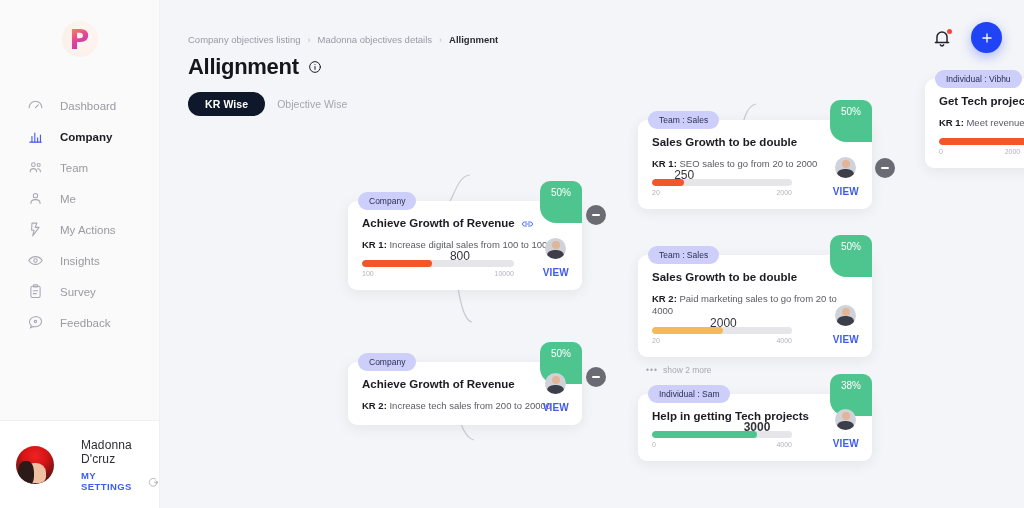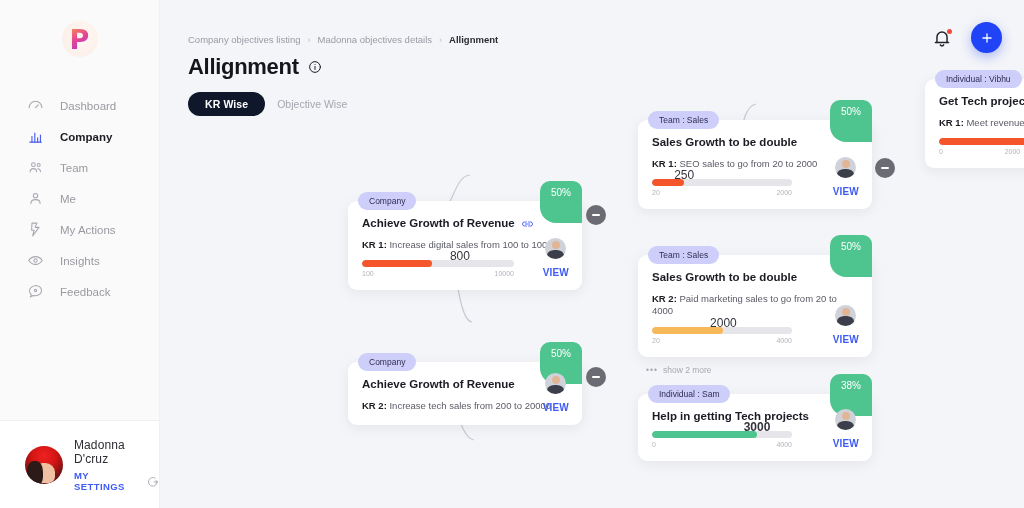--- a/index.html
+++ b/index.html
@@ -43,21 +43,21 @@
   }
   .nav-item .nav-ico { width: 17px; height: 17px; display: flex; align-items: center; justify-content: center; flex: 0 0 17px; }
   .nav-item .nav-ico svg { width: 17px; height: 17px; display: block; }
   .nav-item.active { color: #1b1b22; font-weight: bold; }
   .nav-item.active .nav-ico svg { stroke: #4a5bf5; fill: none; }
 
   .profile {
     position: absolute; bottom: 0; left: 0; right: 0;
     height: 88px; background: #ffffff;
     border-top: 1px solid #f0f0f0;
-    display: flex; align-items: center; padding-left: 25px; gap: 11px;
+    display: flex; align-items: center; padding-left: 16px; gap: 27px;
   }
   .avatar-lg {
     width: 38px; height: 38px; border-radius: 50%; flex: 0 0 38px;
     background: radial-gradient(circle at 50% 26%, #ef2222 0%, #d41414 36%, #8a1313 62%, #2a1418 100%);
     position: relative; overflow: hidden;
   }
   .avatar-lg::after {
     content:""; position:absolute; left: 22%; top: 46%; width: 56%; height: 54%;
     border-radius: 46% 46% 30% 30%; background: #f0c0a2;
   }
@@ -228,20 +228,30 @@
       <div class="nav-item">
         <span class="nav-ico">
           <svg viewBox="0 0 24 24" fill="none" stroke="#a8a8b2" stroke-width="1.5">
             <path d="M2.5 12s3.6-5.5 9.5-5.5S21.5 12 21.5 12 17.9 17.5 12 17.5 2.5 12 2.5 12z"></path>
             <circle cx="12" cy="12" r="2.4"></circle>
           </svg>
         </span>
         <span>Insights</span>
       </div>
 
+      <div class="nav-item">
+        <span class="nav-ico">
+          <svg viewBox="0 0 24 24" fill="none" stroke="#a8a8b2" stroke-width="1.5" stroke-linecap="round">
+            <rect x="5.5" y="4.5" width="13" height="16" rx="2"></rect>
+            <rect x="9" y="2.5" width="6" height="3.2" rx="1"></rect>
+            <path d="M9 11h6M9 15h4"></path>
+          </svg>
+        </span>
+        <span>Survey</span>
+      </div>
 
       <div class="nav-item">
         <span class="nav-ico">
           <svg viewBox="0 0 24 24" fill="none" stroke="#a8a8b2" stroke-width="1.5" stroke-linecap="round">
             <path d="M12 3.5c4.8 0 8.5 3.2 8.5 7.2s-3.7 7.2-8.5 7.2c-1 0-2-.13-2.9-.38L5 19.5l1-3.3c-1.6-1.3-2.5-3-2.5-5 0-4 3.7-7.2 8.5-7.2z"></path>
             <circle cx="12" cy="10.7" r="1.7"></circle>
           </svg>
         </span>
         <span>Feedback</span>
       </div>

